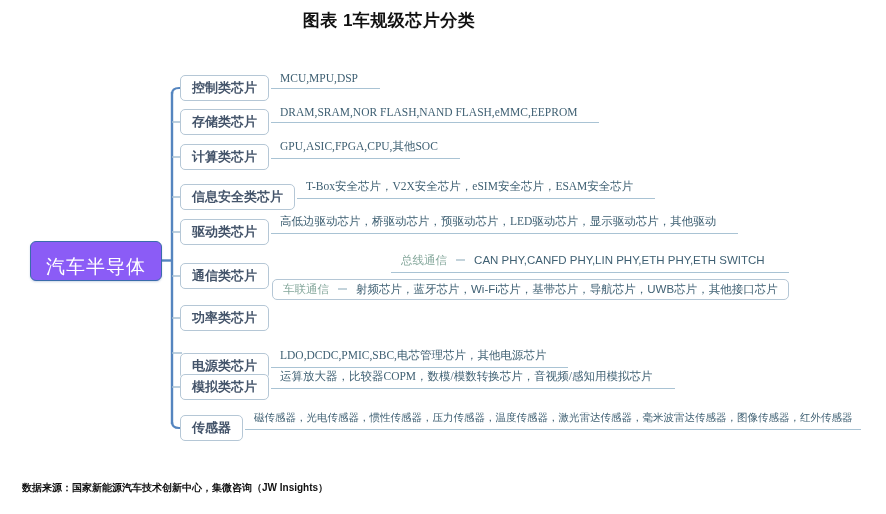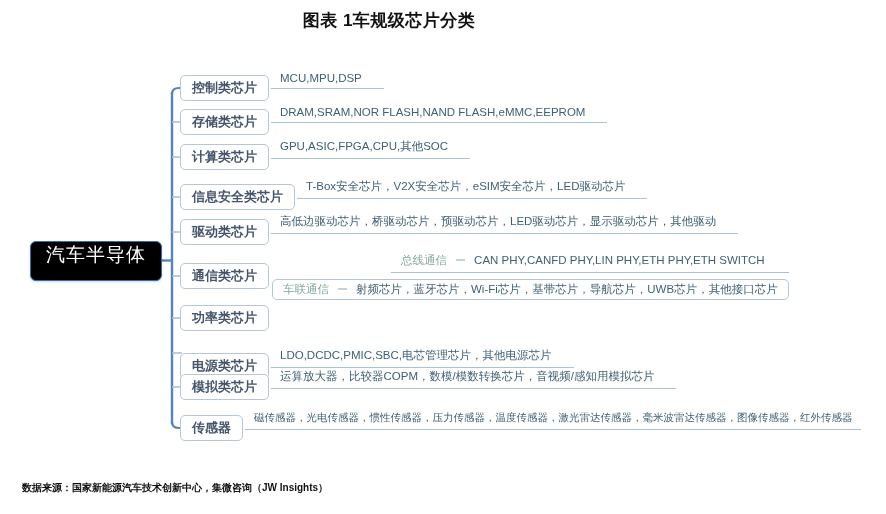--- a/index.html
+++ b/index.html
@@ -10,38 +10,39 @@
   .figure-title{
     position:absolute;top:9px;left:0;width:778px;text-align:center;
     font-size:17px;font-weight:bold;color:#111111;letter-spacing:.5px;
   }
   .data-source{
     position:absolute;left:22px;top:481px;font-size:10px;font-weight:bold;color:#111111;
   }
   #connector-svg{position:absolute;left:0;top:0;z-index:0;}
   .root-node{
     position:absolute;left:30px;top:241px;width:130px;height:38px;z-index:2;
-    background:#000000;border:1px solid #3a6cab;border-radius:6px;
+    background:#8b5cf6;border:1px solid #3a6cab;border-radius:6px;
     color:#ffffff;font-size:19px;letter-spacing:1px;
-    display:flex;align-items:flex-start;justify-content:center;
+    display:flex;align-items:flex-end;justify-content:center;
     box-shadow:0 1px 2px rgba(60,100,160,.25);
   }
   .row{
     position:absolute;left:180px;height:28px;z-index:1;
     display:flex;align-items:center;white-space:nowrap;
   }
   .node{
     background:#ffffff;border:1.2px solid #b5c7d6;border-radius:5px;
     padding:3px 11px;font-size:13px;font-weight:600;color:#44546a;
   }
   .leaf{
     font-size:11.5px;color:#3f6073;
     border-bottom:1.5px solid #a9c3d4;
     padding:0 22px 4px 9px;margin-left:2px;
     transform:translateY(-8px);
+    font-family:Liberation Serif, serif;
   }
   .row-sensor .leaf{font-size:10.5px;padding-right:8px;}
   .row-comm{height:54px;}
   .comm-col{display:flex;flex-direction:column;margin-left:3px;align-items:flex-end;}
   .subrow{display:flex;align-items:center;font-size:11.5px;white-space:nowrap;}
   .subrow .sub-label{color:#84a79b;}
   .subrow .sub-text{color:#3f6073;}
   .branch-dash{width:9px;height:2px;background:#c3d3db;margin:0 9px;flex:0 0 auto;}
   .subrow-underlined{
     border-bottom:1.5px solid #a9c3d4;
@@ -86,21 +87,21 @@
   <div class="leaf">DRAM,SRAM,NOR FLASH,NAND FLASH,eMMC,EEPROM</div>
 </div>
 
 <div class="row" style="top:143px">
   <div class="node">计算类芯片</div>
   <div class="leaf">GPU,ASIC,FPGA,CPU,其他SOC</div>
 </div>
 
 <div class="row" style="top:183px">
   <div class="node">信息安全类芯片</div>
-  <div class="leaf">T-Box安全芯片，V2X安全芯片，eSIM安全芯片，LED驱动芯片</div>
+  <div class="leaf">T-Box安全芯片，V2X安全芯片，eSIM安全芯片，ESAM安全芯片</div>
 </div>
 
 <div class="row" style="top:218px">
   <div class="node">驱动类芯片</div>
   <div class="leaf">高低边驱动芯片，桥驱动芯片，预驱动芯片，LED驱动芯片，显示驱动芯片，其他驱动</div>
 </div>
 
 <div class="row row-comm" style="top:249px">
   <div class="node">通信类芯片</div>
   <div class="comm-col">

